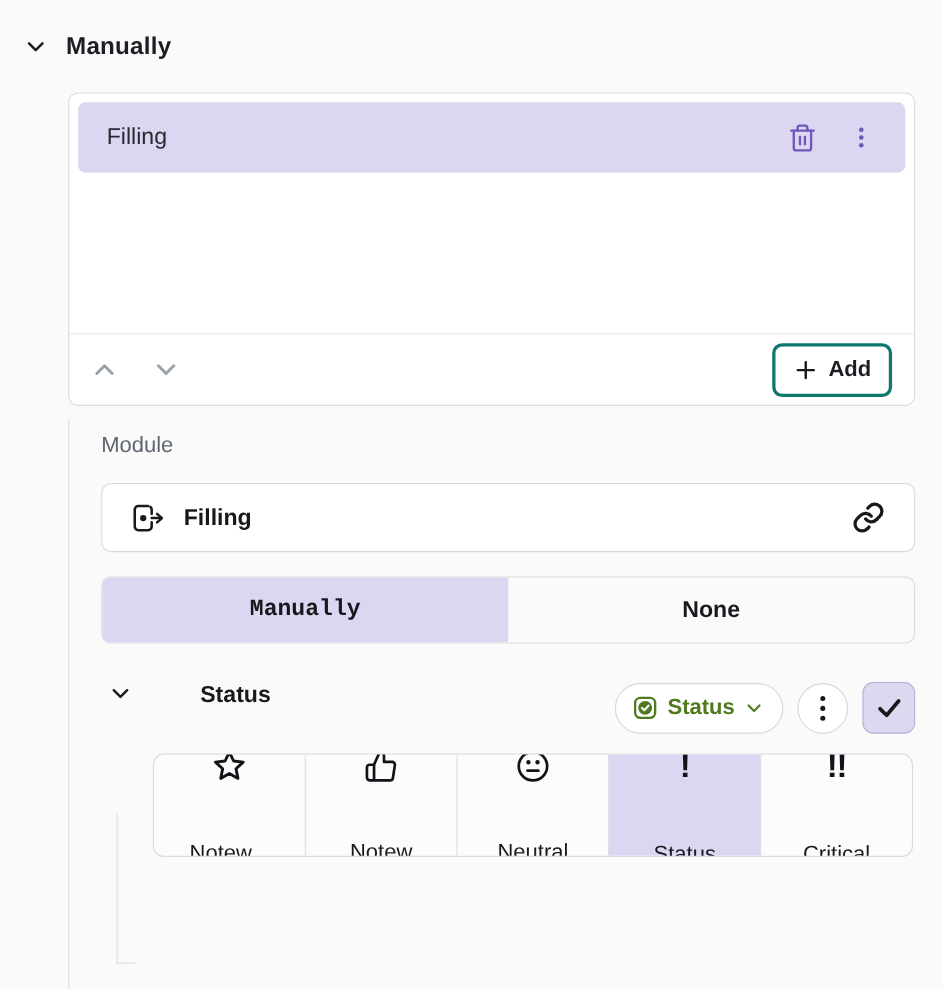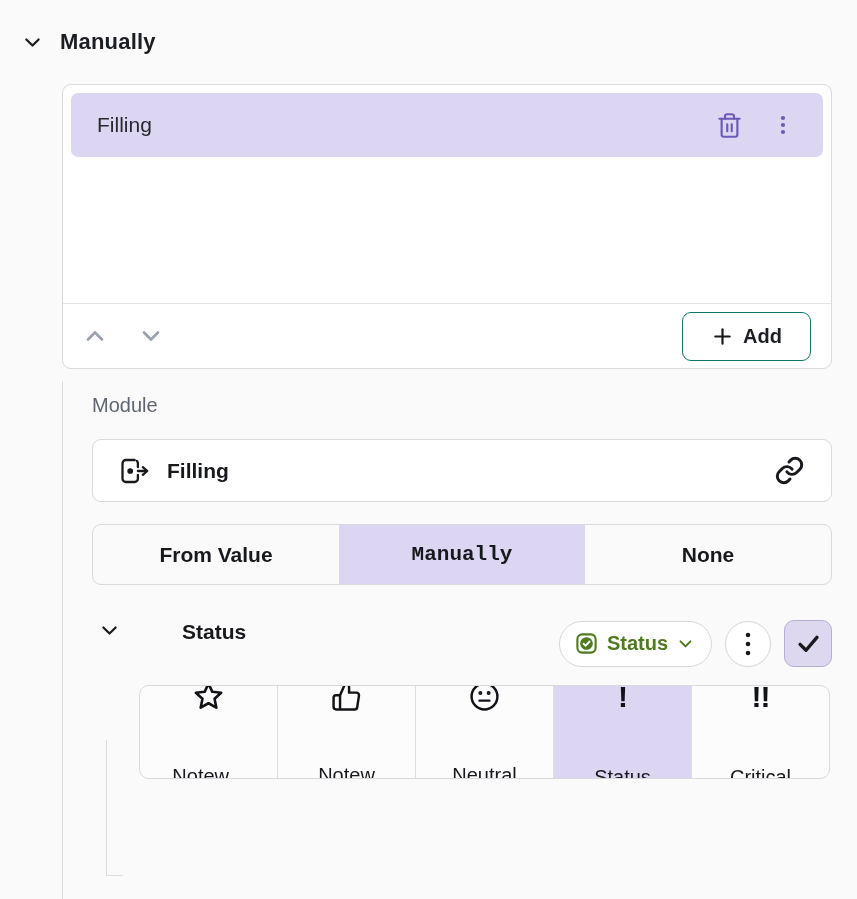--- a/index.html
+++ b/index.html
@@ -33,22 +33,22 @@
     font-size:21px; color:#27292e; cursor:default;
   }
   .list-item-actions { margin-left:auto; display:flex; align-items:center; gap:24px; }
   .icon-btn { background:none; border:none; cursor:pointer; padding:2px; }
   .list-footer {
     height:65px; border-top:1px solid #e5e5e9;
     display:flex; align-items:center; padding:0 20px 0 16px;
   }
   .reorder-btns { display:flex; align-items:center; gap:24px; }
   .add-button {
-    margin-left:auto; height:49px; padding:0 28px;
-    background:#ffffff; border:1px solid #0f766e; border-radius:9px;
+    margin-left:auto; height:49px; padding:0 16px;
+    background:#ffffff; border:3px solid #0f766e; border-radius:9px;
     display:flex; align-items:center; gap:9px;
     font-size:20px; font-weight:600; color:#1b1e23;
     font-family:inherit; cursor:pointer;
   }
 
   
   .guide-main {
     position:absolute; left:62px; top:381px; width:1px; height:518px;
     background:#dcdce1;
   }
@@ -221,21 +221,20 @@
         <svg width="31" height="31" viewBox="0 0 24 24" fill="none" stroke="#17191d" stroke-width="2.3" stroke-linecap="round" stroke-linejoin="round">
             <path d="M10 13a5 5 0 0 0 7.54.54l2.5-2.5a5 5 0 0 0-7.07-7.07l-1.4 1.4"></path>
             <path d="M14 11a5 5 0 0 0-7.54-.54l-2.5 2.5a5 5 0 0 0 7.07 7.07l1.4-1.4"></path>
           </svg>
       </span>
     </button>
   </div>
 
 
   <div class="segmented">
-    <button class="segment">From Value</button>
     <button class="segment selected">Manually</button>
     <button class="segment">None</button>
   </div>
 
   <div class="status-header">
     <span class="status-chevron">
       <svg width="21" height="21" viewBox="0 0 24 24" fill="none" stroke="#17191d" stroke-width="2.5" stroke-linecap="round" stroke-linejoin="round">
           <polyline points="5 8.5 12 15.5 19 8.5"></polyline>
         </svg>
     </span>

